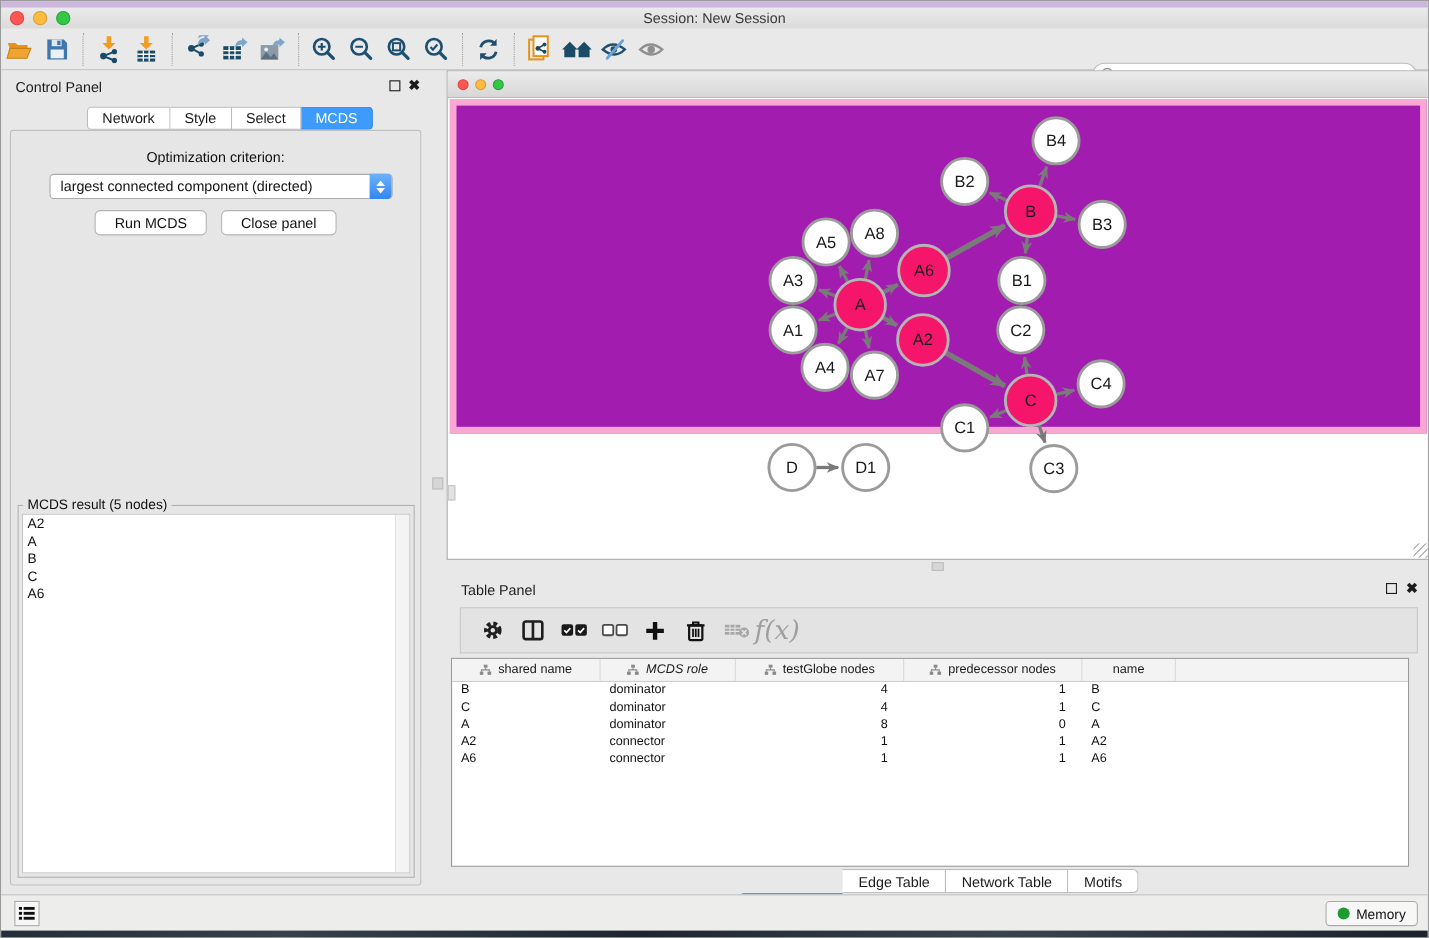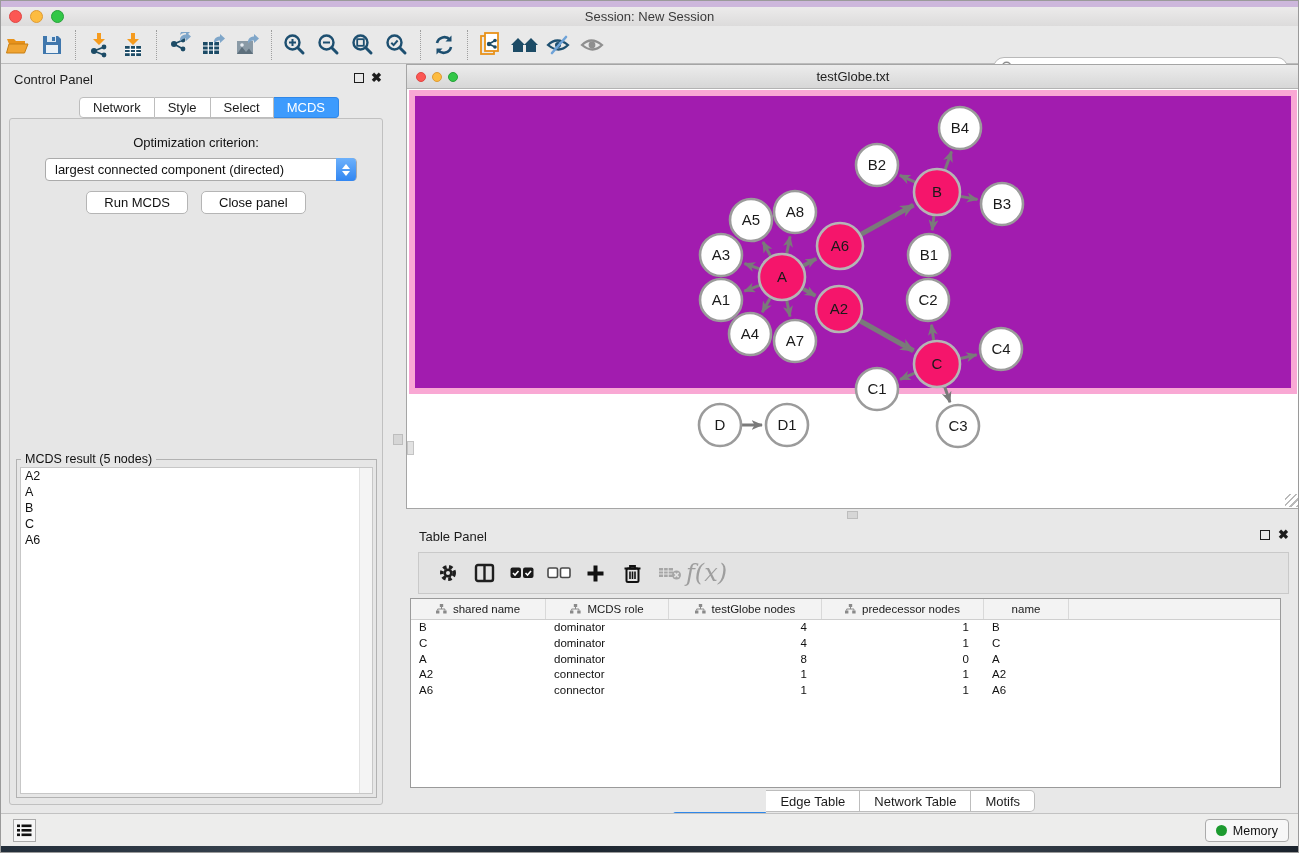--- a/index.html
+++ b/index.html
@@ -290,21 +290,20 @@
       <div class="v-handle"></div>
     </div>
 
   <div class="net-window">
     <div class="net-titlebar">
       <div class="net-lights">
         <div class="net-light light red"></div>
         <div class="net-light light yellow"></div>
         <div class="net-light light green"></div>
       </div>
-      <div class="net-title">testGlobe.txt</div>
     </div>
     <div class="net-canvas">
       <div class="mini-handle"></div>
       <svg id="graph-svg" width="886" height="414" viewBox="0 0 886 414">
         <defs>
           <marker id="arr" markerUnits="userSpaceOnUse" markerWidth="15" markerHeight="12" refX="10.5" refY="5" orient="auto">
             <path d="M0,0 L11.5,5 L0,10 L3.2,5 z" fill="#7a7a7a"></path>
           </marker>
           <marker id="arrT" markerUnits="userSpaceOnUse" markerWidth="18" markerHeight="15" refX="13" refY="6.2" orient="auto">
             <path d="M0,0 L14.5,6.2 L0,12.4 L4,6.2 z" fill="#7a7a7a"></path>
@@ -490,21 +489,21 @@
       <div class="dt-header" id="dt-header">
           <div class="dt-hcell" style="width: 135px;">
             <svg width="11" height="10" viewBox="0 0 11 10">
               <rect x="3.8" y="0" width="3.4" height="3" fill="#8a8a8a"></rect>
               <rect x="0" y="6.5" width="3.4" height="3" fill="#8a8a8a"></rect>
               <rect x="7.2" y="6.5" width="3.4" height="3" fill="#8a8a8a"></rect>
               <path d="M5.5,3 v2 M1.7,6.5 v-1.5 h7.2 v1.5" stroke="#8a8a8a" fill="none" stroke-width="1"></path>
             </svg>
             <span>shared name</span>
           </div>
-          <div class="dt-hcell" style="width: 123px;">
+          <div class="dt-hcell" style="width: 123px; font-style: italic;">
             <svg width="11" height="10" viewBox="0 0 11 10">
               <rect x="3.8" y="0" width="3.4" height="3" fill="#8a8a8a"></rect>
               <rect x="0" y="6.5" width="3.4" height="3" fill="#8a8a8a"></rect>
               <rect x="7.2" y="6.5" width="3.4" height="3" fill="#8a8a8a"></rect>
               <path d="M5.5,3 v2 M1.7,6.5 v-1.5 h7.2 v1.5" stroke="#8a8a8a" fill="none" stroke-width="1"></path>
             </svg>
             <span>MCDS role</span>
           </div>
           <div class="dt-hcell" style="width: 153px;">
             <svg width="11" height="10" viewBox="0 0 11 10">

